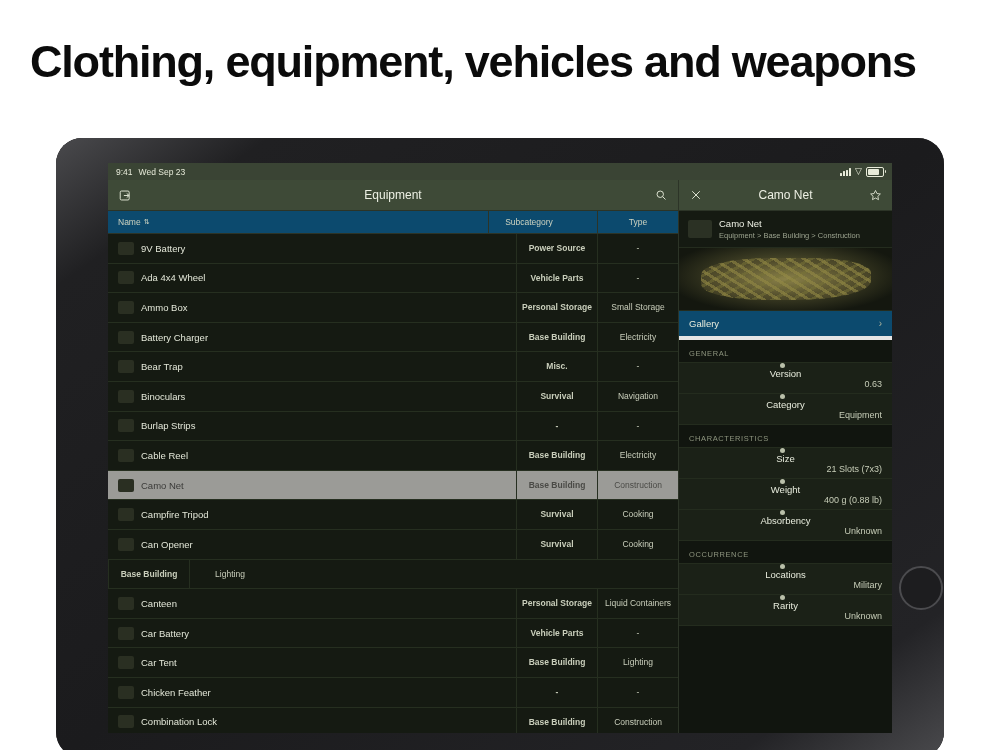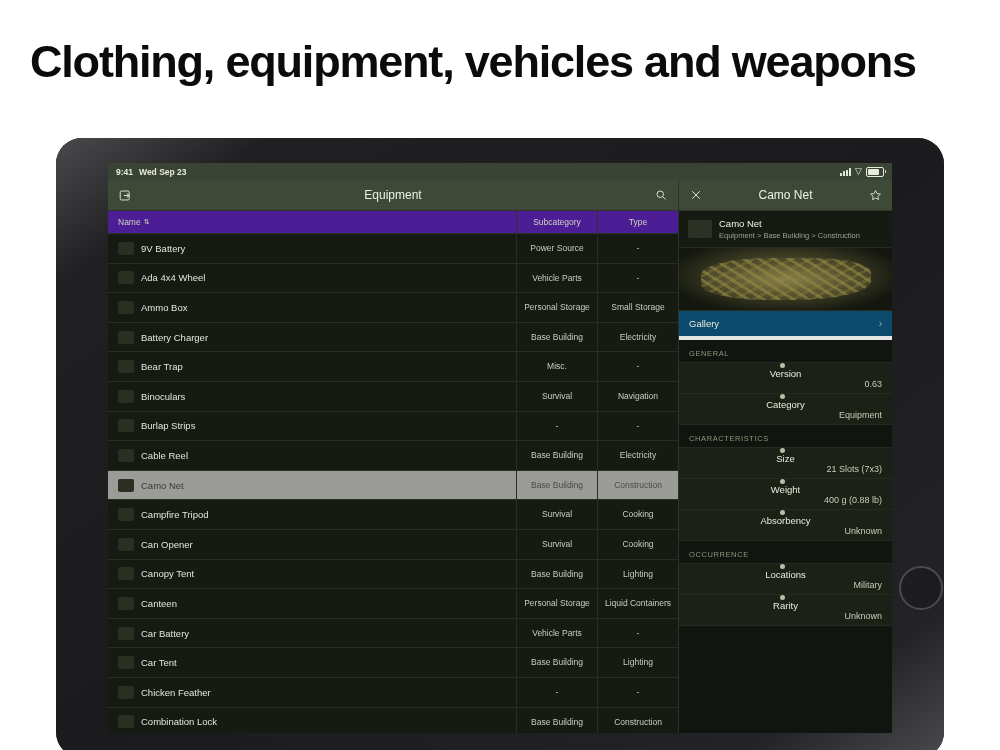--- a/index.html
+++ b/index.html
@@ -85,21 +85,21 @@
   .statusbar {
     position: relative;
     height: 17px;
     background: #3a4434;
     color: #e7ead9;
     font-size: 8.5px;
     display: flex;
     align-items: center;
     padding: 0 8px;
   }
-  .statusbar .sb-left { display: flex; gap: 6px; align-items: center; font-weight: bold; }
+  .statusbar .sb-left { display: flex; gap: 6px; align-items: center; font-weight: normal; }
   .statusbar .sb-right { margin-left: auto; display: flex; gap: 4px; align-items: center; }
   .sb-bars { display: inline-flex; align-items: flex-end; gap: 1px; height: 8px; }
   .sb-bars i { display: block; width: 2px; background: #e7ead9; border-radius: 0.5px; }
   .sb-bars i:nth-child(1){height:3px}
   .sb-bars i:nth-child(2){height:4.5px}
   .sb-bars i:nth-child(3){height:6px}
   .sb-bars i:nth-child(4){height:7.5px}
   .sb-wifi { font-size: 9px; line-height: 1; }
   .sb-batt {
     width: 16px; height: 8px; border: 1px solid #e7ead9; border-radius: 2px;
@@ -173,45 +173,46 @@
     background: #11150f;
     border-left: 1px solid #2c3427;
     overflow: hidden;
   }
 
   
   .list-header {
     display: flex;
     height: 22px;
     align-items: center;
-    background: #4c1d95;
+    background: #0c4a6e;
     border-bottom: 1px solid #2c3427;
     font-size: 8.5px;
     color: #cdd3c0;
+    gap: 28px;
   }
   .lh-name { flex: 1; padding-left: 10px; display: flex; align-items: center; gap: 3px;}
   .lh-sub { width: 80px; text-align: center; border-left: 1px solid #2c3427; line-height: 22px; height: 22px;}
   .lh-type { width: 80px; text-align: center; border-left: 1px solid #2c3427; line-height: 22px; height: 22px;}
   .sort-arrows { font-size: 7px; letter-spacing: -1px; color: #cdd3c0; }
 
   
   .row {
     display: flex;
     height: 28.6px;
     align-items: center;
     border-bottom: 1px solid #262f20;
     font-size: 9.5px;
     color: #e3e7d8;
   }
   .row.selected { background: #9b9b97; color: #3a3a38; }
   .row.selected .cell-sub, .row.selected .cell-type { color: #4a4a46; }
   .cell-name { flex: 1; display: flex; align-items: center; gap: 7px; padding-left: 10px; }
   .cell-sub {
     width: 80px; text-align: center; border-left: 1px solid #262f20; color: #c9cebb;
-    height: 28.6px; line-height: 28.6px; font-size: 8.5px;
+    height: 28.6px; line-height: 28.6px; font-size: 8.5px; font-weight: bold;
   }
   .cell-type {
     width: 80px; text-align: center; border-left: 1px solid #262f20; color: #c9cebb;
     height: 28.6px; line-height: 28.6px; font-size: 8.5px;
   }
   .thumb {
     width: 16px; height: 13px; border-radius: 2px; flex: none;
     background: #2a2f22;
     display: inline-block;
   }
@@ -442,24 +443,20 @@
               </div>
               <div class="row">
                 <div class="cell-name">
                   <span class="thumb"></span>
                   <span>Can Opener</span>
                 </div>
                 <div class="cell-sub">Survival</div>
                 <div class="cell-type">Cooking</div>
               </div>
               <div class="row">
-                <div class="cell-name">
-                  <span class="thumb"></span>
-                  <span>Canopy Tent</span>
-                </div>
                 <div class="cell-sub">Base Building</div>
                 <div class="cell-type">Lighting</div>
               </div>
               <div class="row">
                 <div class="cell-name">
                   <span class="thumb"></span>
                   <span>Canteen</span>
                 </div>
                 <div class="cell-sub">Personal Storage</div>
                 <div class="cell-type">Liquid Containers</div>

